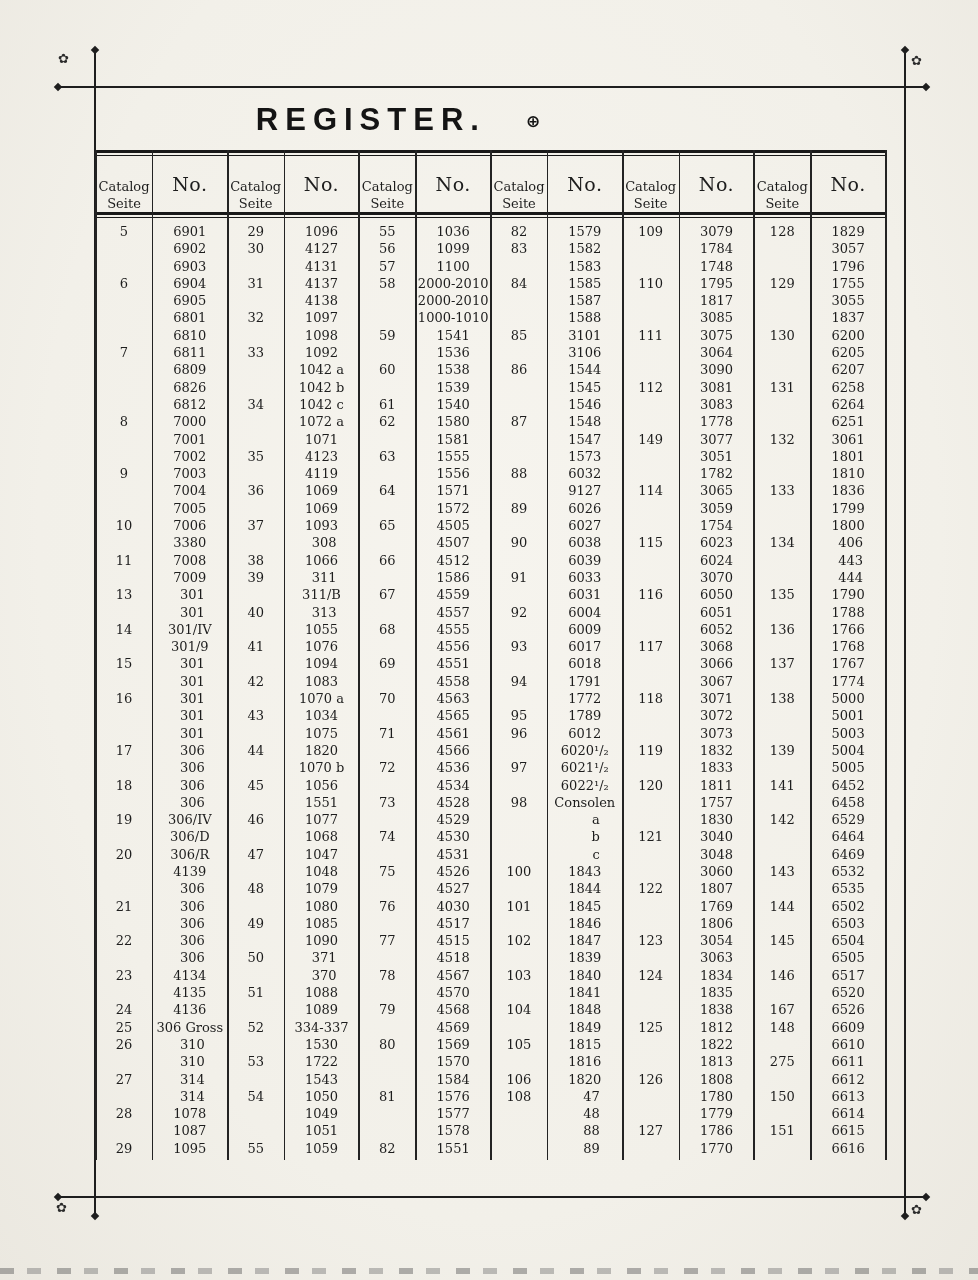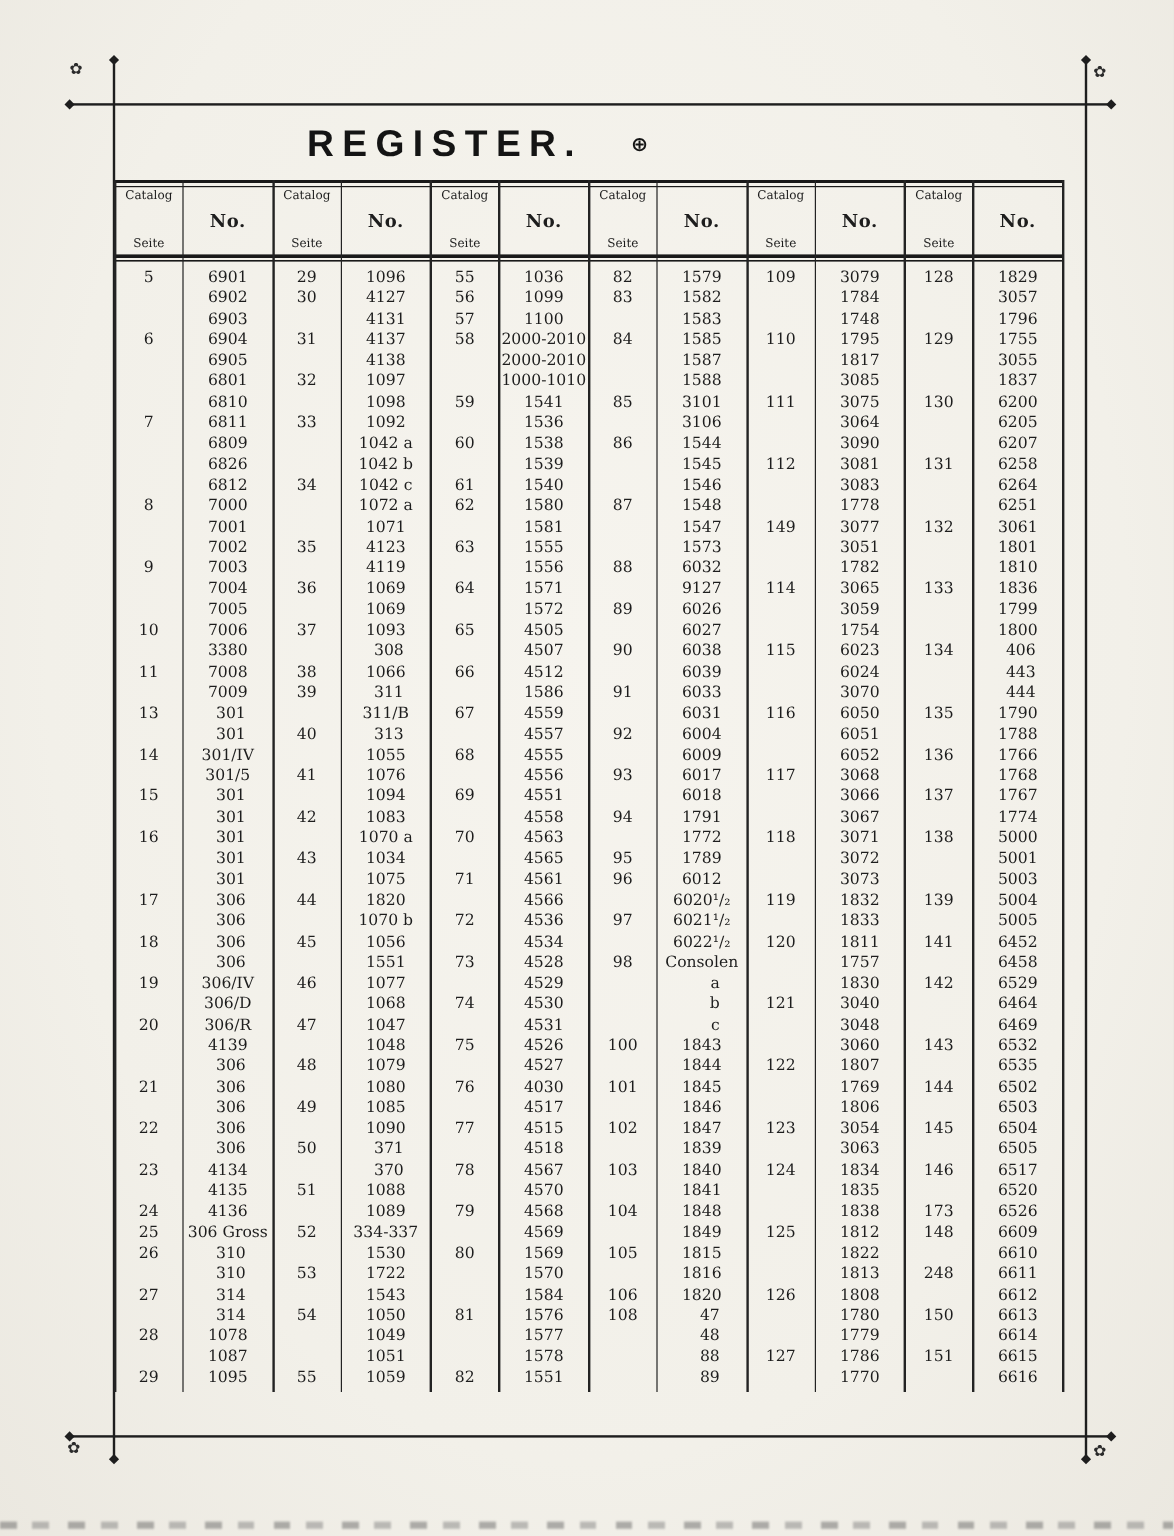--- a/index.html
+++ b/index.html
@@ -22,24 +22,24 @@
     position:absolute;top:102px;left:0;width:796px;
     display:flex;justify-content:center;align-items:center;gap:40px;
     font-family:"Liberation Sans", sans-serif;font-weight:bold;
     font-size:31px;letter-spacing:7px;color:#141414;
   }
   .title .orn{font-size:17px;letter-spacing:0;font-family:"DejaVu Sans", sans-serif;margin-top:2px;}
   
   .table{position:absolute;left:96px;top:150px;width:790px;height:1014px;}
   .drule{height:6px;background:linear-gradient(#191919 0 2.6px, transparent 2.6px 4.8px, #191919 4.8px 6px);}
   .thead{display:grid;grid-template-columns:repeat(6, 56px 75.66px);height:56px;}
-  .th-seite{display:flex;flex-direction:column;align-items:center;justify-content:space-between;
-    font-size:10px;line-height:16.5px;}
+  .th-seite{display:flex;flex-direction:column;align-items:center;justify-content:flex-end;
+    font-size:13px;line-height:16.5px;}
   .th-no{display:flex;align-items:center;justify-content:center;
-    font-weight:bold;font-size:15px;letter-spacing:0.5px;}
+    font-weight:normal;font-size:19px;letter-spacing:0.5px;}
   .tbody{display:grid;grid-template-columns:repeat(6, 56px 75.66px);grid-auto-rows:17.3px;padding-top:5px;}
   .c{font-size:13px;line-height:17.3px;text-align:center;white-space:nowrap;}
   .c.no span{display:inline-block;min-width:30px;text-align:right;}
   .vlines{position:absolute;left:0;top:0;width:790px;height:1012px;pointer-events:none;}
   .vl{position:absolute;top:0;height:1010px;background:#232323;}
   
   .scan-edge{position:absolute;left:0;top:1268px;width:978px;height:6px;opacity:0.45;
     background:repeating-linear-gradient(90deg,#5a5a5a 0 14px,transparent 14px 27px,#787878 27px 41px,transparent 41px 57px);
     filter:blur(0.7px);}
 </style>
@@ -388,21 +388,21 @@
         <div class="c no"><span>1055</span></div>
         <div class="c seite">68</div>
         <div class="c no"><span>4555</span></div>
         <div class="c seite"></div>
         <div class="c no"><span>6009</span></div>
         <div class="c seite"></div>
         <div class="c no"><span>6052</span></div>
         <div class="c seite">136</div>
         <div class="c no"><span>1766</span></div>
         <div class="c seite"></div>
-        <div class="c no"><span>301/5</span></div>
+        <div class="c no"><span>301/9</span></div>
         <div class="c seite">41</div>
         <div class="c no"><span>1076</span></div>
         <div class="c seite"></div>
         <div class="c no"><span>4556</span></div>
         <div class="c seite">93</div>
         <div class="c no"><span>6017</span></div>
         <div class="c seite">117</div>
         <div class="c no"><span>3068</span></div>
         <div class="c seite"></div>
         <div class="c no"><span>1768</span></div>
@@ -649,21 +649,21 @@
         <div class="c seite">24</div>
         <div class="c no"><span>4136</span></div>
         <div class="c seite"></div>
         <div class="c no"><span>1089</span></div>
         <div class="c seite">79</div>
         <div class="c no"><span>4568</span></div>
         <div class="c seite">104</div>
         <div class="c no"><span>1848</span></div>
         <div class="c seite"></div>
         <div class="c no"><span>1838</span></div>
-        <div class="c seite">173</div>
+        <div class="c seite">167</div>
         <div class="c no"><span>6526</span></div>
         <div class="c seite">25</div>
         <div class="c no"><span>306 Gross</span></div>
         <div class="c seite">52</div>
         <div class="c no"><span>334-337</span></div>
         <div class="c seite"></div>
         <div class="c no"><span>4569</span></div>
         <div class="c seite"></div>
         <div class="c no"><span>1849</span></div>
         <div class="c seite">125</div>
@@ -685,21 +685,21 @@
         <div class="c seite"></div>
         <div class="c no"><span>310</span></div>
         <div class="c seite">53</div>
         <div class="c no"><span>1722</span></div>
         <div class="c seite"></div>
         <div class="c no"><span>1570</span></div>
         <div class="c seite"></div>
         <div class="c no"><span>1816</span></div>
         <div class="c seite"></div>
         <div class="c no"><span>1813</span></div>
-        <div class="c seite">248</div>
+        <div class="c seite">275</div>
         <div class="c no"><span>6611</span></div>
         <div class="c seite">27</div>
         <div class="c no"><span>314</span></div>
         <div class="c seite"></div>
         <div class="c no"><span>1543</span></div>
         <div class="c seite"></div>
         <div class="c no"><span>1584</span></div>
         <div class="c seite">106</div>
         <div class="c no"><span>1820</span></div>
         <div class="c seite">126</div>

